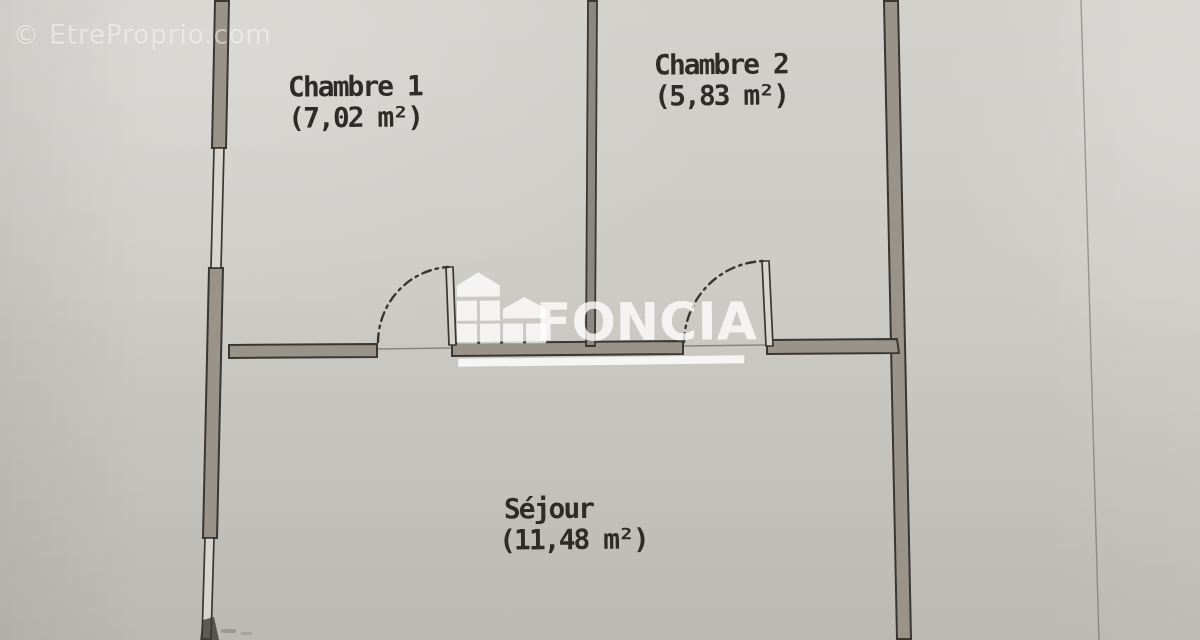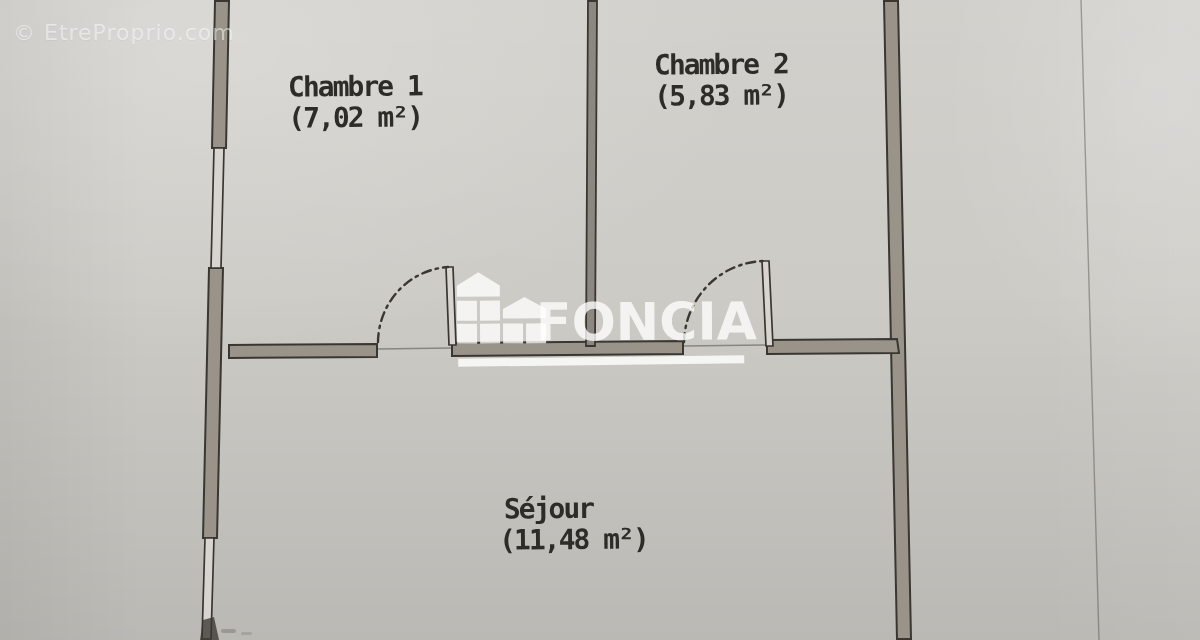--- a/index.html
+++ b/index.html
@@ -33,21 +33,21 @@
     transform:rotate(-0.5deg);
     white-space:nowrap;
   }
   .room-label.centered{text-align:center;}
   .room-name{display:block;}
   .room-area{display:block;}
   .sejour .room-name{padding-left:5px;}
 
   .wm-corner{
     position:absolute;left:13px;top:20px;
-    font-size:22px;letter-spacing:1px;
+    font-size:26px;letter-spacing:1px;
     font-family:"DejaVu Sans", sans-serif;
     white-space:nowrap;
     text-shadow:0 1px 1px rgba(0,0,0,0.04);
   }
   .foncia{position:absolute;left:0;top:0;width:1200px;height:640px;pointer-events:none;transform:rotate(-0.3deg);}
   .foncia-logo{position:absolute;left:455px;top:269px;width:95px;height:76px;}
   .foncia-word{
     position:absolute;left:536px;top:296px;
     font-family:"DejaVu Sans", sans-serif;
     font-weight:bold;font-size:52px;line-height:1;

